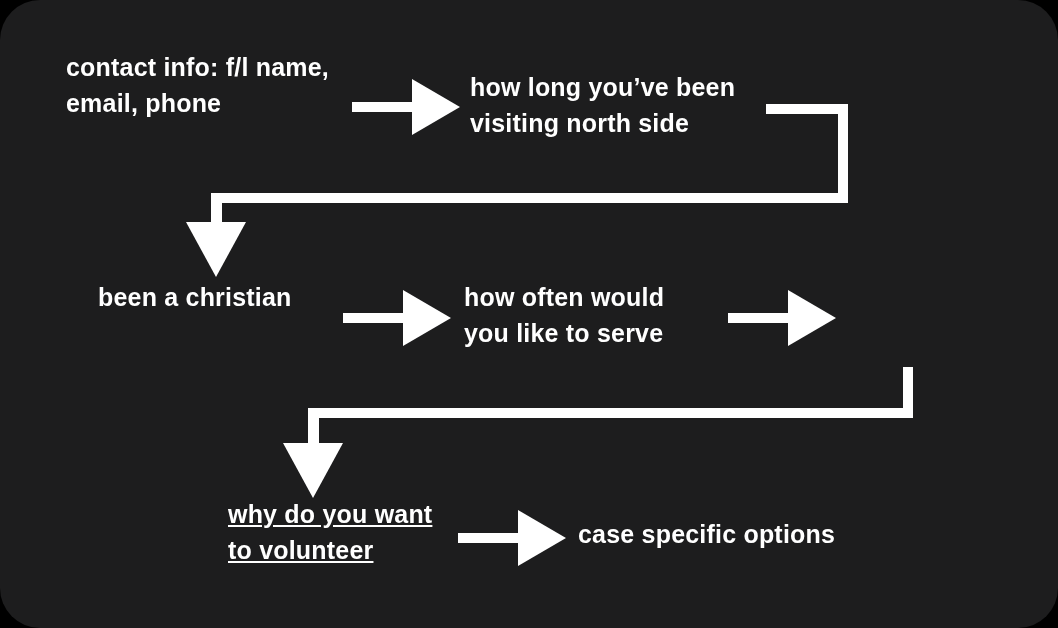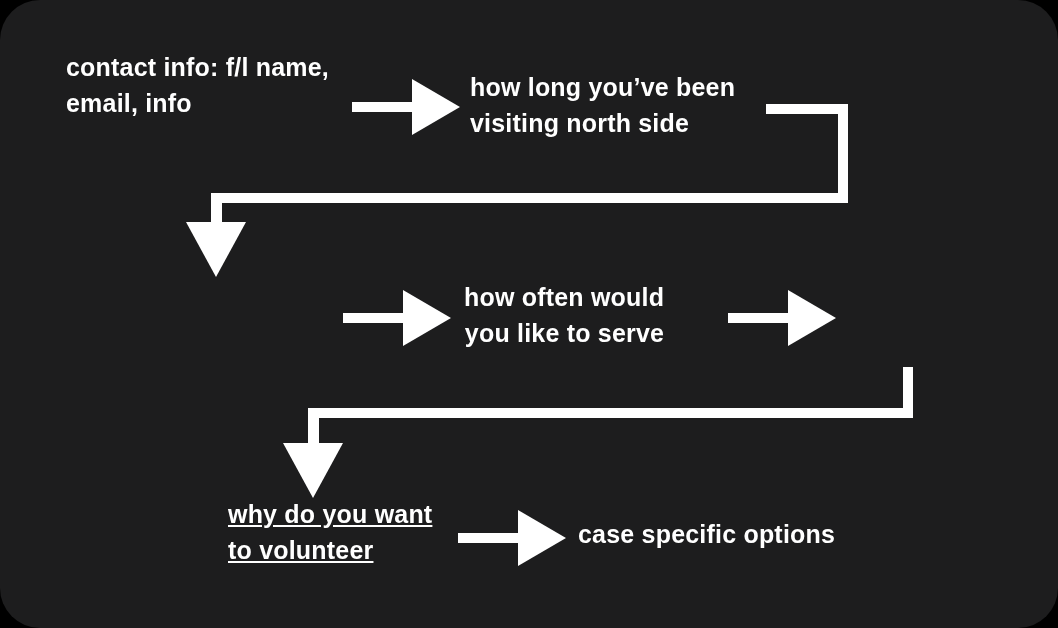--- a/index.html
+++ b/index.html
@@ -28,21 +28,21 @@
     font-weight:700;
     line-height:36px;
     white-space:nowrap;
     letter-spacing:.2px;
   }
   .node span{display:block;}
   
   .n-contact   {left:66px;  top:49px;}
   .n-visiting  {left:470px; top:69px;}
   .n-christian {left:98px;  top:279px;}
-  .n-serve     {left:464px; top:279px;text-align:right;}
+  .n-serve     {left:464px; top:279px;}
   .n-start     {left:848px; top:279px;}
   .n-why       {left:228px; top:496px;text-decoration:underline;}
   .n-case      {left:578px; top:516px;}
 
   
   .arrow-right{position:absolute;display:flex;align-items:center;}
   .arrow-right .shaft{width:60px;height:10px;background:var(--ink);}
   .arrow-right .head{
     width:0;height:0;
     border-top:28px solid transparent;
@@ -75,29 +75,30 @@
   .c2-head{left:283px;top:443px;}
 </style>
 </head>
 <body>
 
 <div class="stage">
   <div class="card"></div>
 
   <div class="node n-contact">
     <span>contact info: f/l name,</span>
-    <span>email, info</span>
+    <span>email, phone</span>
   </div>
 
   <div class="node n-visiting">
     <span>how long you’ve been</span>
     <span>visiting north side</span>
   </div>
 
   <div class="node n-christian">
+    <span>been a christian</span>
   </div>
 
   <div class="node n-serve">
     <span>how often would</span>
     <span>you like to serve</span>
   </div>
 
 
   <div class="node n-why">
     <span>why do you want</span>

